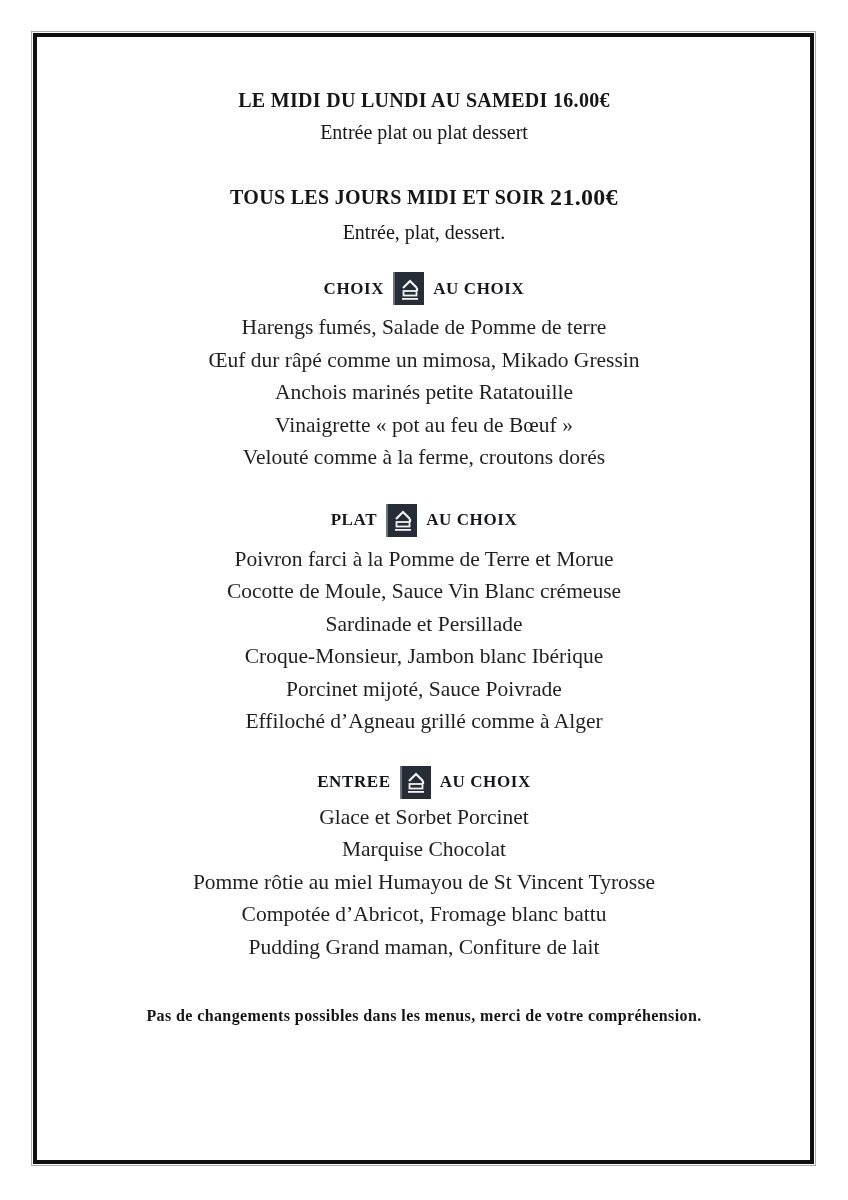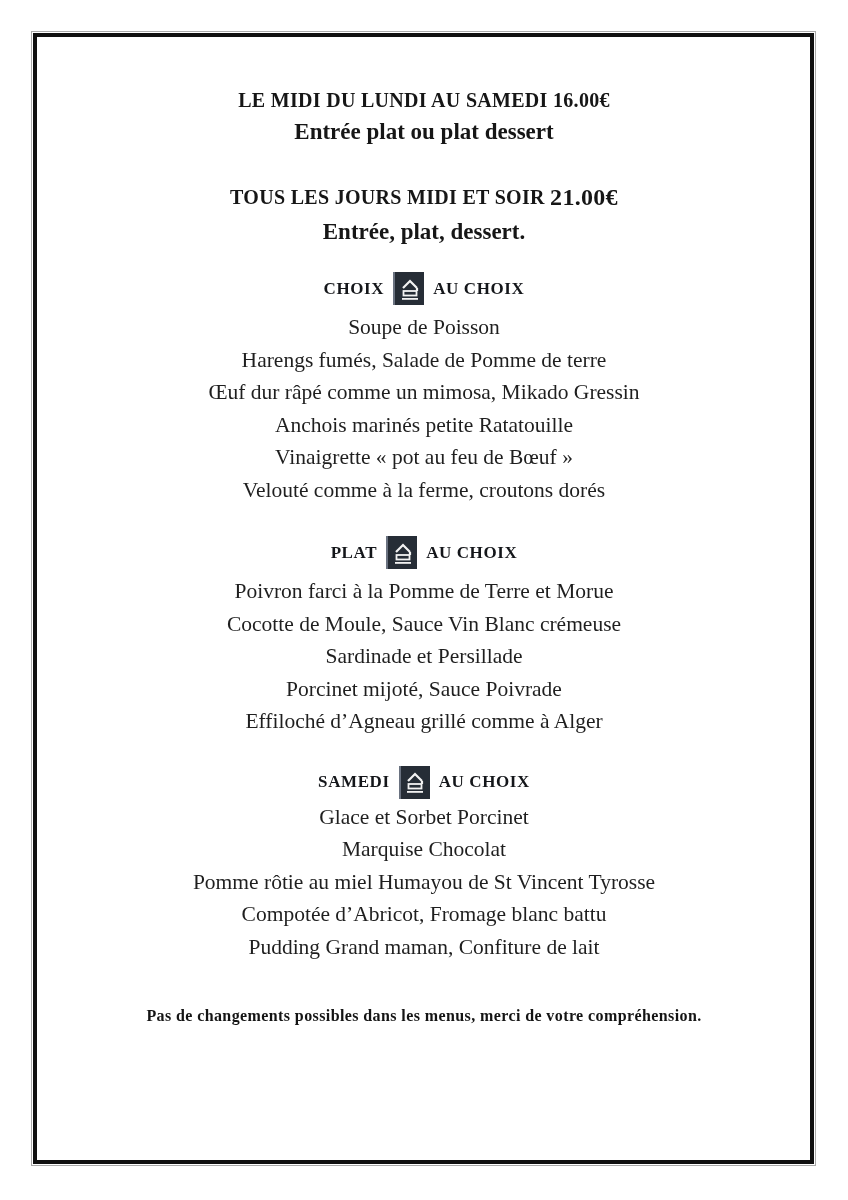--- a/index.html
+++ b/index.html
@@ -39,22 +39,22 @@
     line-height: 24px;
     color: #161616;
   }
   .offer-2 { margin-top: 36px; line-height: 30px; }
   .offer-price-large {
     font-size: 24px;
     font-weight: bold;
     vertical-align: -1px;
   }
   .offer-subtitle {
-    font-weight: bold;
-    font-size: 23px;
+    font-weight: normal;
+    font-size: 20px;
     line-height: 28px;
     margin-top: 6px;
     color: #161616;
   }
   .course-heading {
     margin-top: 26px;
     display: flex;
     align-items: center;
     justify-content: center;
     gap: 9px;
@@ -120,21 +120,20 @@
         <svg width="22" height="24" viewBox="0 0 22 24" aria-hidden="true">
           <path d="M4 11 L11 4 L18 11" fill="none" stroke="#f2f2f2" stroke-width="2.2"></path>
           <path d="M18 11 L18 14" fill="none" stroke="#f2f2f2" stroke-width="2.2"></path>
           <rect x="4.5" y="14" width="13" height="4.5" fill="none" stroke="#f2f2f2" stroke-width="1.8"></rect>
           <rect x="3" y="21" width="16" height="1.8" fill="#f2f2f2"></rect>
         </svg>
       </span>
       <span>AU CHOIX</span>
     </div>
     <div class="items">
-      <div class="item">Soupe de Poisson</div>
       <div class="item">Harengs fumés, Salade de Pomme de terre</div>
       <div class="item">Œuf dur râpé comme un mimosa, Mikado Gressin</div>
       <div class="item">Anchois marinés petite Ratatouille</div>
       <div class="item">Vinaigrette « pot au feu de Bœuf »</div>
       <div class="item">Velouté comme à la ferme, croutons dorés</div>
     </div>
 
     <div class="course-heading gap-plat">
       <span>PLAT</span>
       <span class="marker">
@@ -144,26 +143,27 @@
           <rect x="4.5" y="14" width="13" height="4.5" fill="none" stroke="#f2f2f2" stroke-width="1.8"></rect>
           <rect x="3" y="21" width="16" height="1.8" fill="#f2f2f2"></rect>
         </svg>
       </span>
       <span>AU CHOIX</span>
     </div>
     <div class="items">
       <div class="item">Poivron farci à la Pomme de Terre et Morue</div>
       <div class="item">Cocotte de Moule, Sauce Vin Blanc crémeuse</div>
       <div class="item">Sardinade et Persillade</div>
+      <div class="item">Croque-Monsieur, Jambon blanc Ibérique</div>
       <div class="item">Porcinet mijoté, Sauce Poivrade</div>
       <div class="item">Effiloché d’Agneau grillé comme à Alger</div>
     </div>
 
     <div class="course-heading gap-dessert">
-      <span>SAMEDI</span>
+      <span>ENTREE</span>
       <span class="marker">
         <svg width="22" height="24" viewBox="0 0 22 24" aria-hidden="true">
           <path d="M4 11 L11 4 L18 11" fill="none" stroke="#f2f2f2" stroke-width="2.2"></path>
           <path d="M18 11 L18 14" fill="none" stroke="#f2f2f2" stroke-width="2.2"></path>
           <rect x="4.5" y="14" width="13" height="4.5" fill="none" stroke="#f2f2f2" stroke-width="1.8"></rect>
           <rect x="3" y="21" width="16" height="1.8" fill="#f2f2f2"></rect>
         </svg>
       </span>
       <span>AU CHOIX</span>
     </div>

